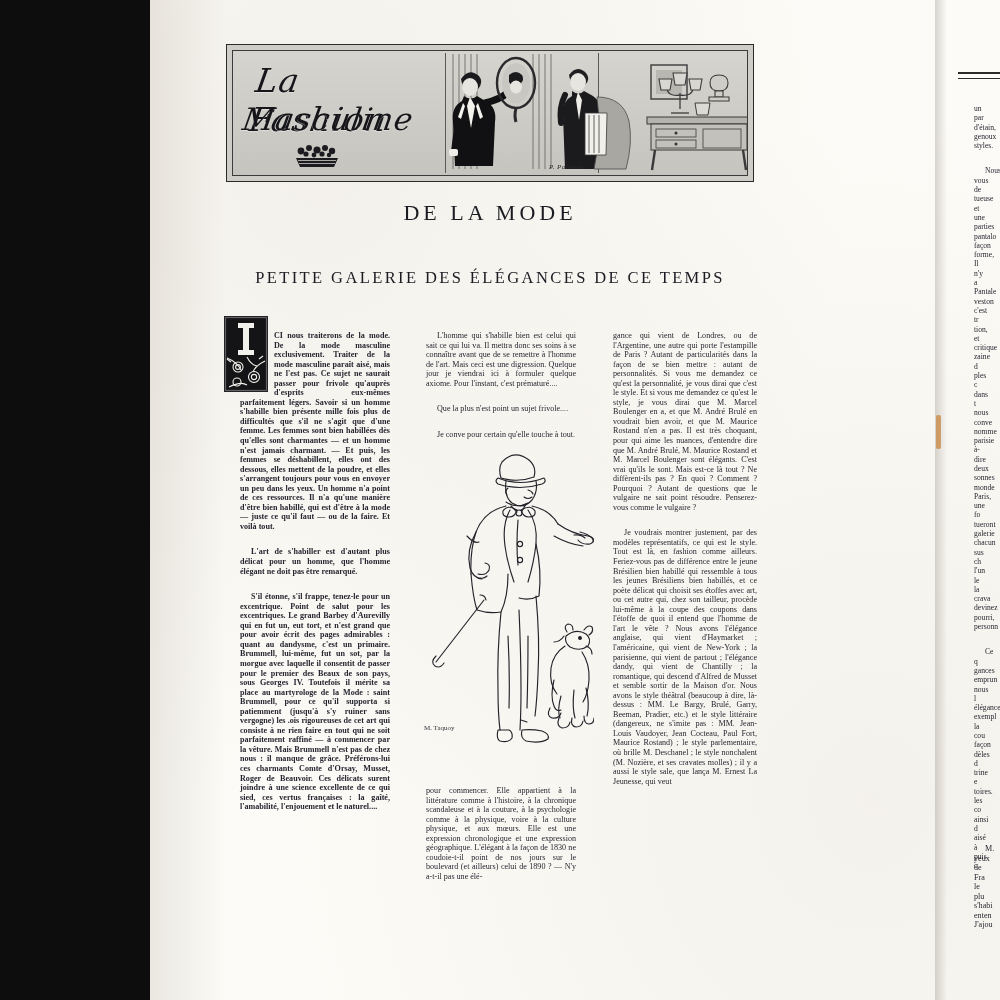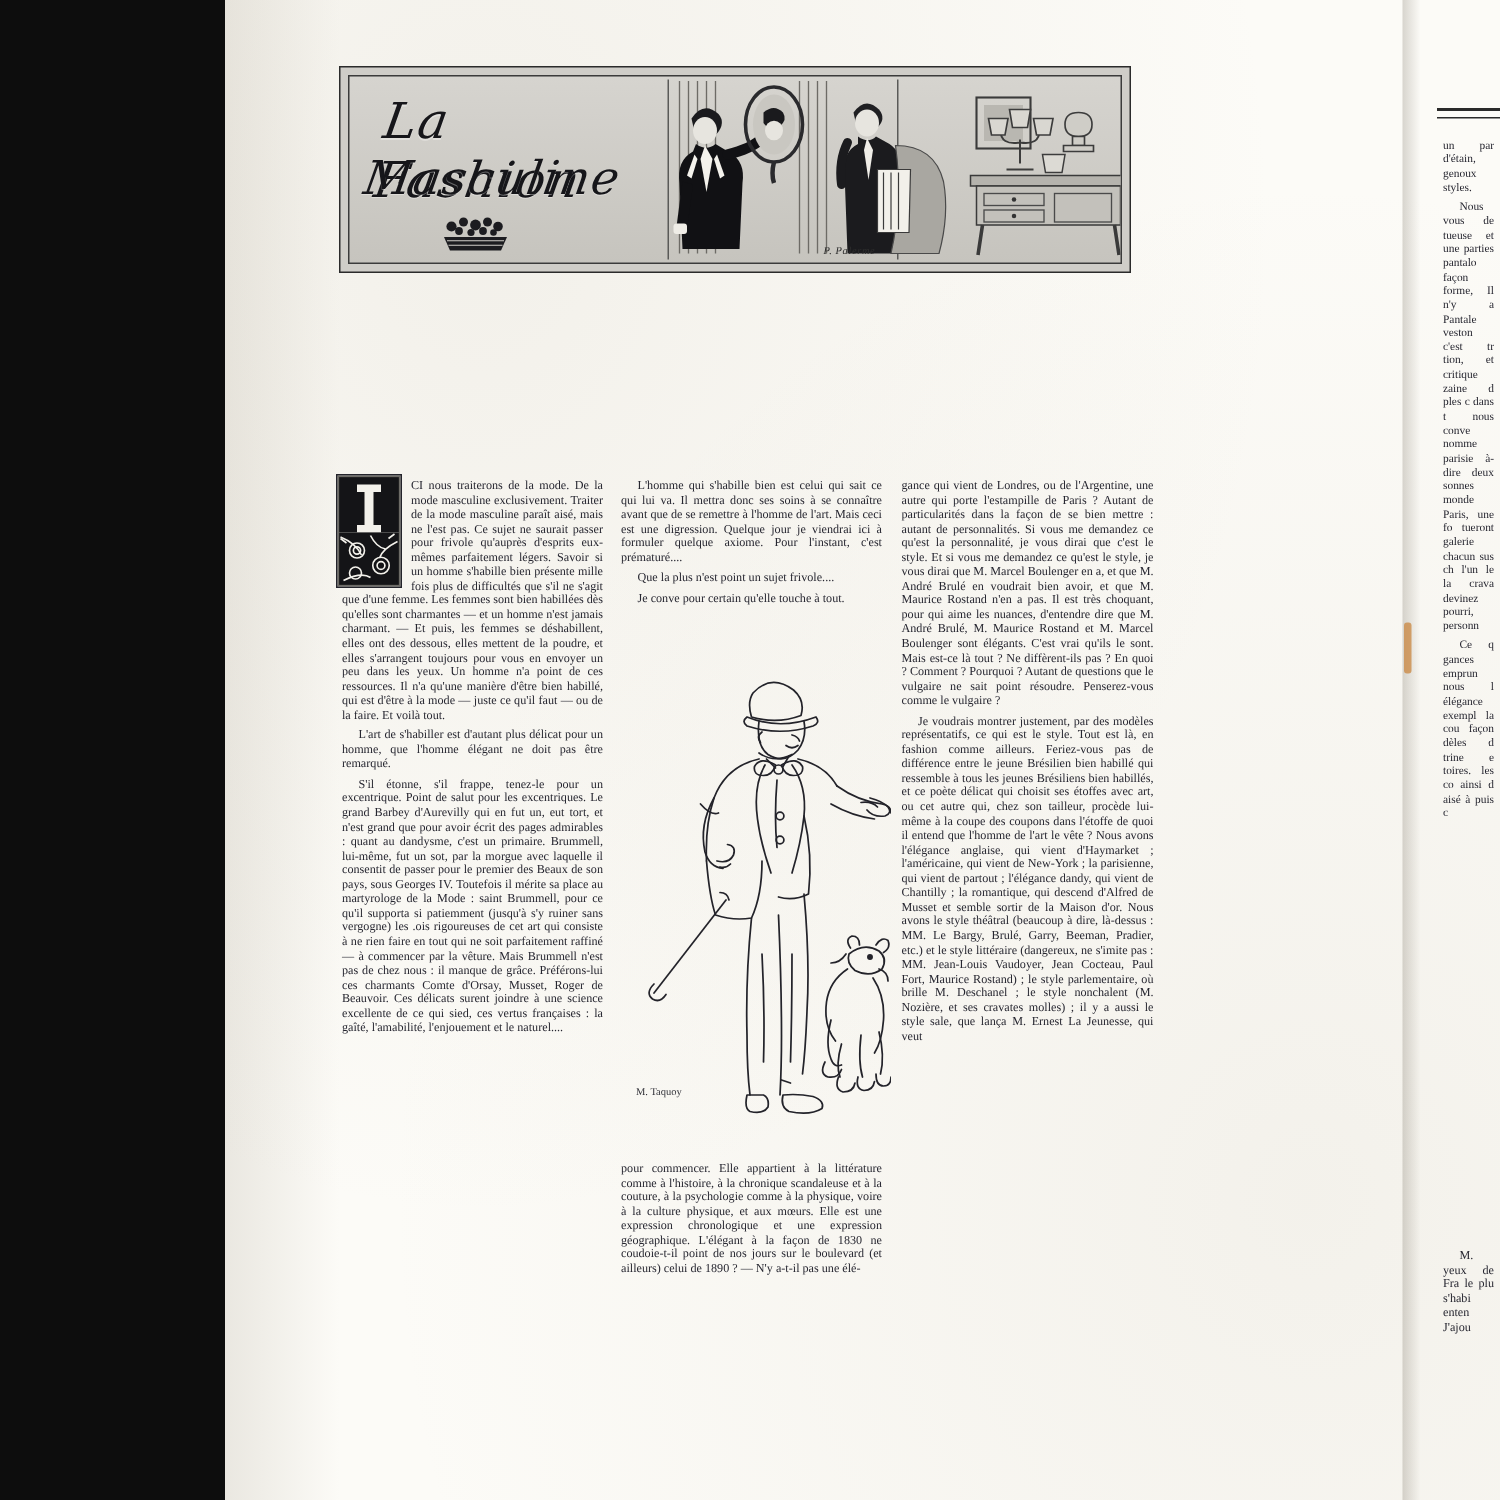--- a/index.html
+++ b/index.html
@@ -48,23 +48,23 @@
      font-size:22px;letter-spacing:4px;color:#1b1b22;font-family:"Liberation Serif",serif;}
   .h-sub{position:absolute;left:226px;top:239px;width:528px;text-align:center;
      font-size:12.5px;color:#23232a;}
   .h-main2{position:absolute;left:226px;top:268px;width:528px;text-align:center;
      font-size:16.5px;letter-spacing:2.4px;color:#1b1b22;}
 
   
   .col{position:absolute;font-size:8.1px;line-height:9.55px;color:#262630;
      text-align:justify;text-justify:inter-word;hyphens:manual;
      font-family:"Liberation Serif",serif;}
-  .col p{margin:4px;text-indent:11px;}
+  .col p{margin:16px;text-indent:11px;}
   .col p.noind{text-indent:0;}
-  #col1{left:224px;top:315px;width:182px;}
+  #col1{left:224px;top:315px;width:182px;font-weight:bold;}
   #col2{left:410px;top:315px;width:182px;}
   #col3{left:597px;top:315px;width:176px;}
   #col4{left:958px;top:88px;width:42px;overflow:hidden;height:900px;
      font-size:7.6px;line-height:9.3px;}
   #col2b{left:410px;top:770px;width:182px;}
   #col4b{left:958px;top:828px;width:42px;}
 
   .dropcap-box{float:left;width:44px;height:76px;margin:1px 6px 1px 0;
      border:1px solid #23232a;box-sizing:border-box;}
   .rule-top{position:absolute;left:958px;top:72px;width:42px;height:0;border-top:2px solid #2a2a2a;}
@@ -180,20 +180,22 @@
             <circle cx="443" cy="93" r="1.5" fill="#333"></circle>
           <rect x="470" y="78" width="38" height="19" fill="none" stroke="#4a4a4a" stroke-width=".9"></rect>
           <path d="M422 99 l-3 20 M510 99 l3 20" stroke="#3a3a3a" stroke-width="2.4" fill="none"></path>
         </g>
       </svg>
 
       <div class="mast-credit">P. Palerme</div>
     </div>
   </div>
 
+  <div class="h-main">DE LA MODE</div>
+  <div class="h-main2">PETITE GALERIE DES ÉLÉGANCES DE CE TEMPS</div>
 
   <div class="col" id="col1">
     <div class="dropcap-box">
       <svg width="42" height="74" viewBox="0 0 42 74">
         <rect x="0" y="0" width="42" height="38" fill="#141417"></rect>
         <path d="M13 6 h16 v5 h-5 v22 h5 v5 h-16 v-5 h5 v-22 h-5 z" fill="#f3f1eb"></path>
         <rect x="0" y="38" width="42" height="36" fill="#141417"></rect>
         <g fill="none" stroke="#f3f1eb" stroke-width="1.1">
           <circle cx="13" cy="50" r="5"></circle>
             <circle cx="13" cy="50" r="2.4"></circle>

